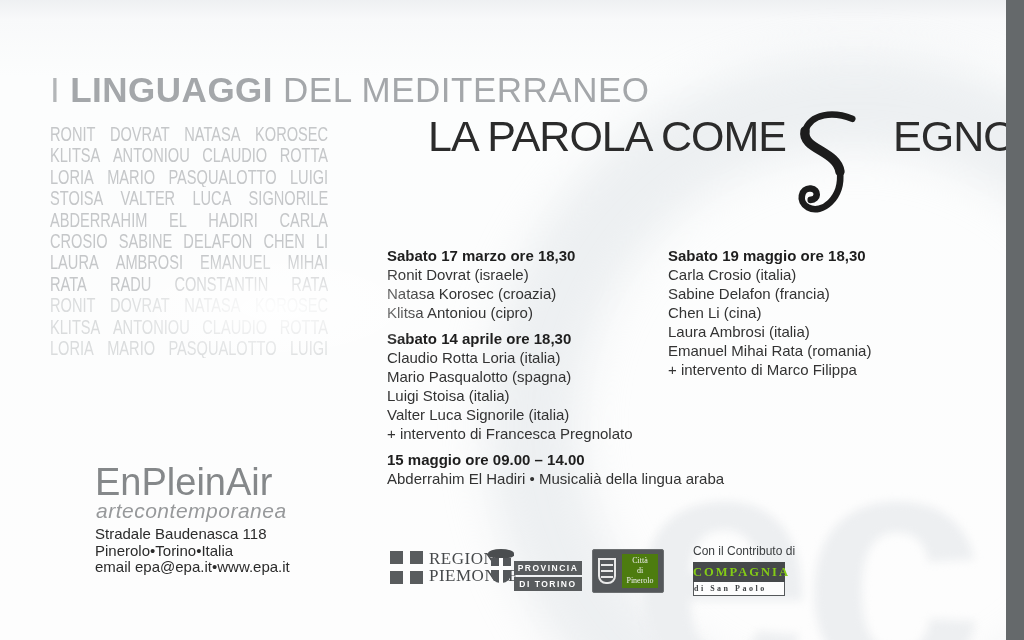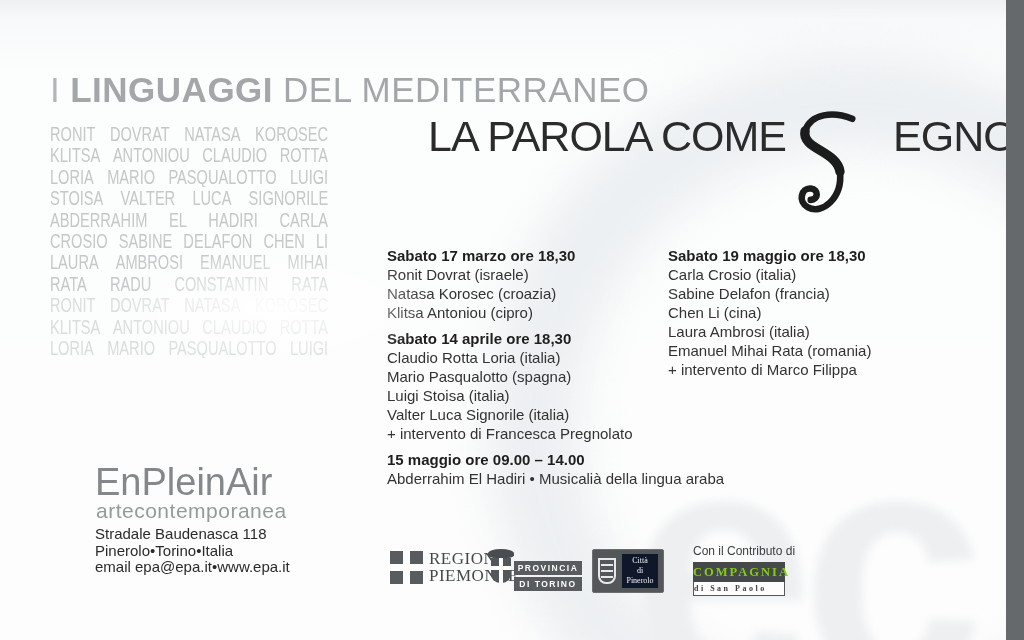--- a/index.html
+++ b/index.html
@@ -64,21 +64,21 @@
   .event-heading { font-weight:bold; color:#1e1e1e; }
   .event-line { white-space:nowrap; }
 
   
   .gallery-logo {
     position:absolute; left:95px; top:463px; z-index:2;
     font-size:38px; color:#85888a; letter-spacing:0; line-height:38px;
   }
   .gallery-sub {
     position:absolute; left:96px; top:499px; z-index:2;
-    font-size:21px; color:#97999b; letter-spacing:.5px;
+    font-size:21px; color:#97999b; letter-spacing:.5px;font-style:italic;
   }
   .address { position:absolute; left:95px; top:526px; z-index:2; font-size:15px; line-height:16.5px; color:#2b2b2b; }
 
   
   .logo-regione { position:absolute; left:390px; top:551px; z-index:2; display:flex; gap:6px; align-items:center; }
   .regione-square { position:relative; width:33px; height:33px; background:#595c5e; flex:none; }
   .regione-square .cv { position:absolute; left:13px; top:0; width:7px; height:33px; background:#fdfdfd; }
   .regione-square .ch { position:absolute; left:0; top:13px; width:33px; height:7px; background:#fdfdfd; }
   .regione-text { font-family:"Liberation Serif", serif; font-size:17px; line-height:16.5px; color:#46494b; letter-spacing:.5px; }
 
@@ -96,21 +96,21 @@
 
   .logo-pinerolo {
     position:absolute; left:592px; top:549px; z-index:2; width:72px; height:44px;
     background:#54575a; border:1px solid #6c6f71; border-radius:2px;
     display:flex; align-items:center; padding:4px 5px; gap:6px;
   }
   .pin-shield { position:relative; width:18px; height:26px; border:2px solid #e8e8e8; border-radius:0 0 8px 8px; flex:none; }
   .pin-shield i { display:block; position:absolute; left:1px; width:12px; height:2px; background:#e8e8e8; }
   .pin-shield i:nth-child(1){ top:4px; } .pin-shield i:nth-child(2){ top:10px; } .pin-shield i:nth-child(3){ top:16px; }
   .pin-text {
-    flex:1; background:#0f172a; height:34px; padding:2px 2px;
+    flex:1; background:#4d7c0f; height:34px; padding:2px 2px;
     font-family:"Liberation Serif", serif; color:#efefef; font-size:8px; line-height:10px; text-align:center;
   }
 
   .logo-compagnia { position:absolute; left:693px; top:544px; z-index:2; width:92px; }
   .comp-label { font-size:12px; color:#3b3e40; text-align:center; margin-bottom:4px; white-space:nowrap; }
   .comp-box {
     background:#46494b; color:#84cc16; text-align:center;
     font-family:"Liberation Serif", serif; font-weight:bold; font-size:12.5px;
     letter-spacing:2px; padding:3px 0 2px;
   }

